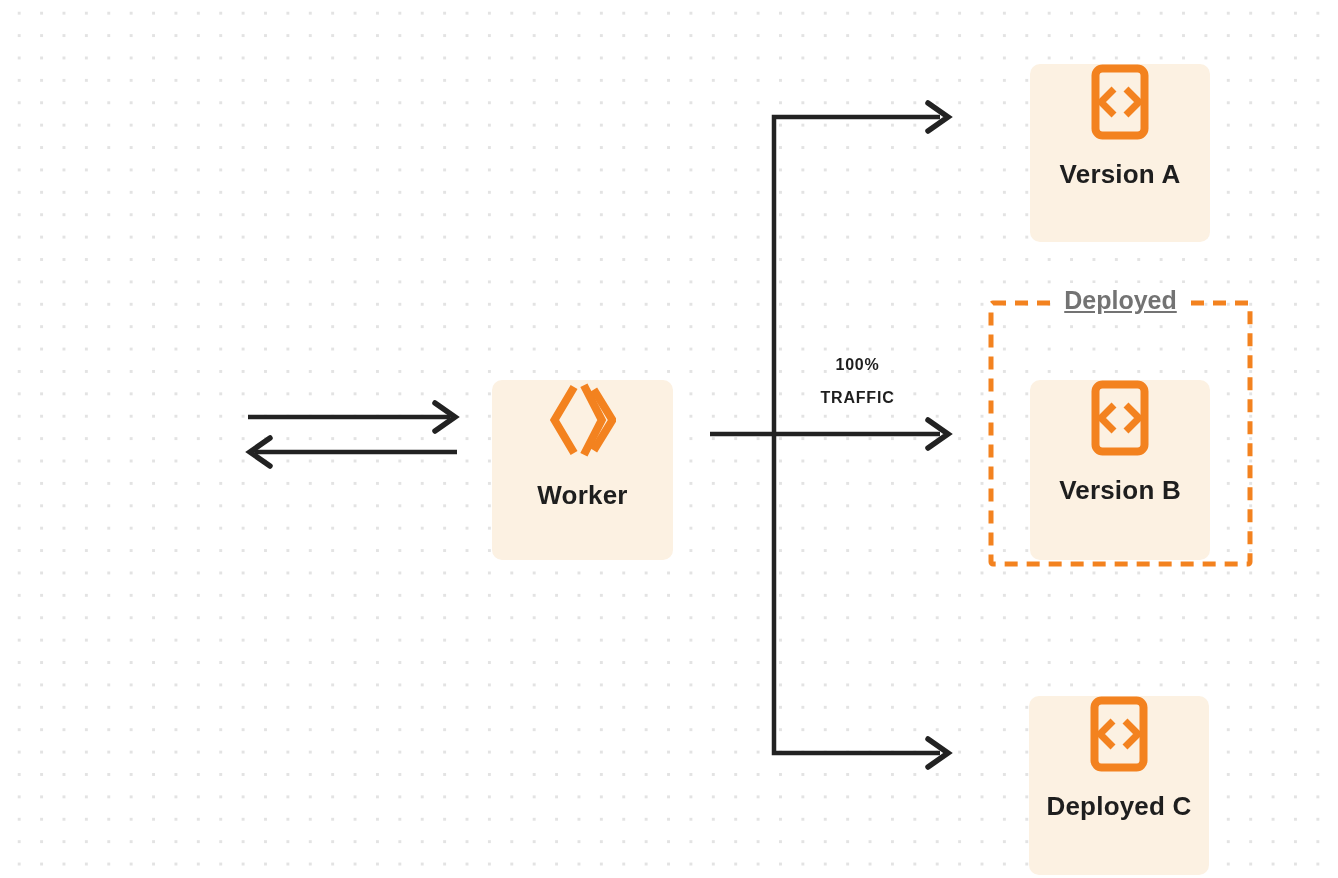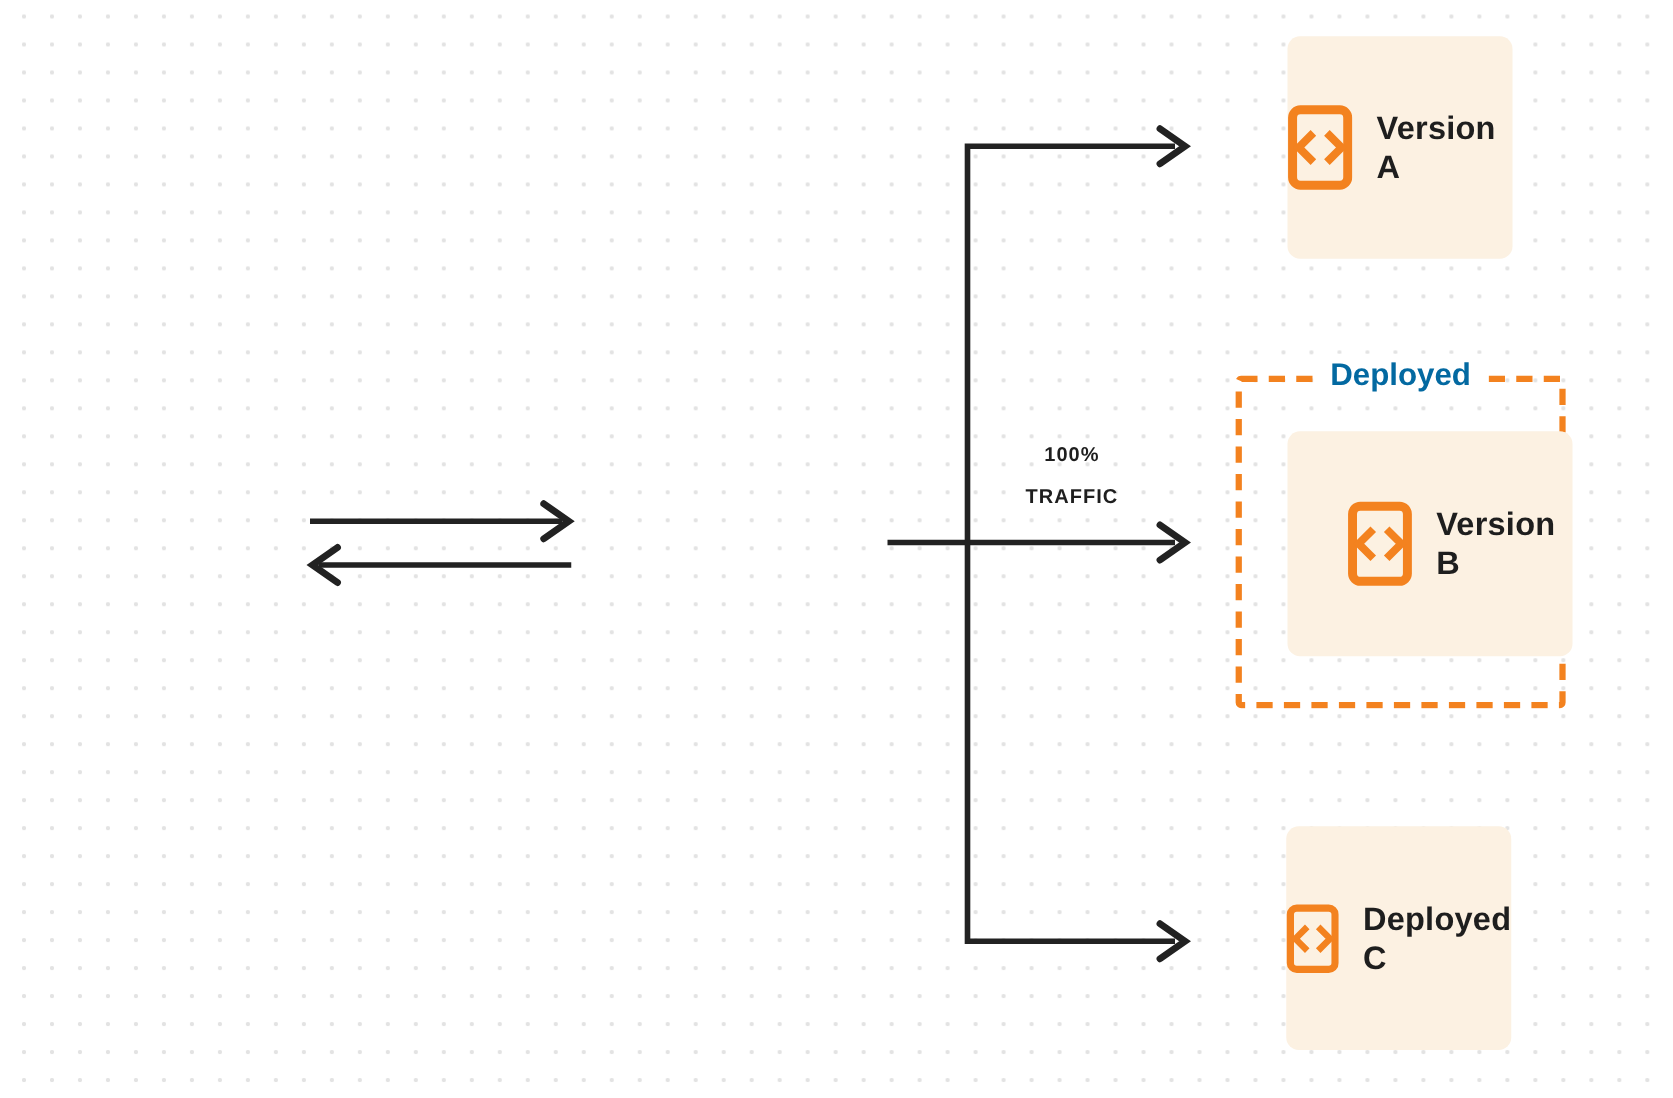--- a/index.html
+++ b/index.html
@@ -21,23 +21,25 @@
     position: absolute;
     left: 0; top: 0;
     width: 1338px;
     height: 878px;
   }
 
   .node {
     position: absolute;
     border-radius: 10px;
     display: flex;
+    flex-direction: column;
     align-items: center;
     justify-content: flex-start;
     font-weight: 700;
+    margin-top: 35px;
   }
   .node .label {
     font-size: 26px;
     letter-spacing: 0.2px;
     color: #1e1e1e;
   }
 
   .client {
     left: 31px; top: 344px;
     width: 181px; height: 181px;
@@ -50,21 +52,21 @@
     background: #fcf1e2;
     gap: 20px;
   }
 
   .version {
     width: 180px;
     background: #fcf1e2;
     gap: 19px;
   }
   .version-a { left: 1030px; top: 29px;  height: 178px; }
-  .version-b { left: 1030px; top: 345px; height: 180px; padding-left: 48px; }
+  .version-b { left: 1030px; top: 345px; height: 180px; }
   .version-c { left: 1029px; top: 661px; height: 179px; }
 
   .traffic {
     position: absolute;
     left: 775px; top: 348px;
     width: 165px;
     text-align: center;
     font-weight: 700;
     font-size: 16px;
     line-height: 33px;
@@ -84,22 +86,23 @@
   .deployed .tag {
     position: absolute;
     top: -17px;
     left: 50%;
     transform: translateX(-50%);
     background: #ffffff;
     padding: 0 14px;
     font-weight: 700;
     font-size: 25px;
     line-height: 34px;
-    color: #0369a1;
+    color: #737373;
     white-space: nowrap;
+    text-decoration: underline;
   }
 </style>
 </head>
 <body>
 
 <div class="canvas">
 
   <svg class="connectors" viewBox="0 0 1338 878">
     <g stroke="#222222" fill="none">
 
@@ -119,20 +122,30 @@
   </svg>
 
   <div class="deployed">
     <svg class="dash-rect" width="265" height="267" viewBox="0 0 265 267">
       <rect x="3" y="3" width="259" height="261" rx="2" fill="none" stroke="#f3821f" stroke-width="5" stroke-dasharray="13 9"></rect>
     </svg>
     <div class="tag">Deployed</div>
   </div>
 
 
+  <div class="node worker">
+    <svg width="66" height="80" viewBox="0 0 74 88">
+      <g fill="none" stroke="#f3821f" stroke-width="9" stroke-linecap="butt" stroke-linejoin="miter">
+        <path d="M27 7 L5 44 L27 81"></path>
+        <path d="M38 5 L58 44 L38 83"></path>
+        <path d="M49 10 L70 44 L49 78"></path>
+      </g>
+    </svg>
+    <span class="label">Worker</span>
+  </div>
 
   <div class="traffic">
     <div>100%</div>
     <div>TRAFFIC</div>
   </div>
 
   <div class="node version version-a">
     <svg width="58" height="76" viewBox="0 0 58 76">
       <g fill="none" stroke="#f3821f" stroke-linejoin="miter">
         <rect x="4.5" y="4.5" width="49" height="67" rx="7" stroke-width="8"></rect>

